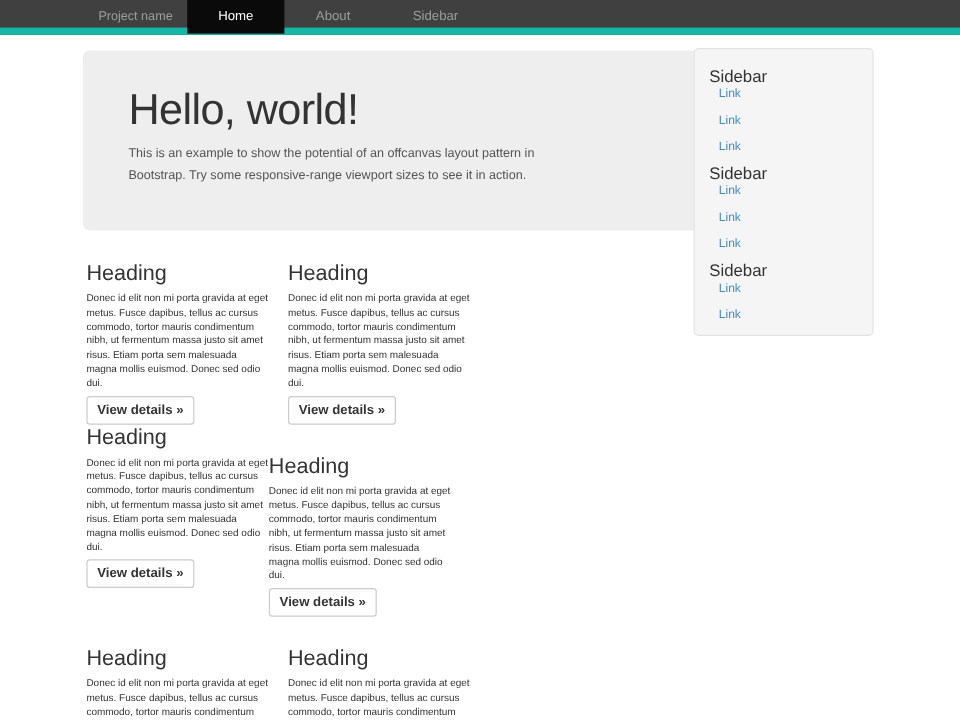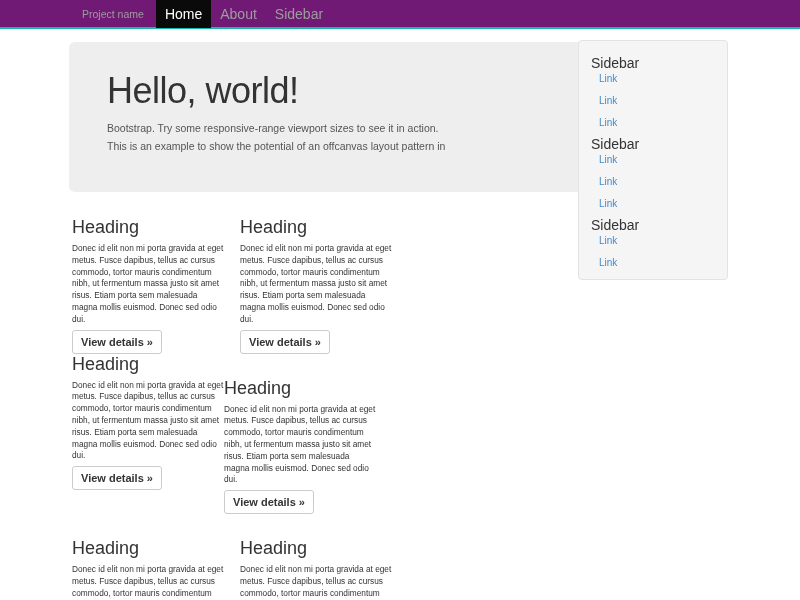--- a/index.html
+++ b/index.html
@@ -8,22 +8,22 @@
     width: 800px; height: 600px;
     background: #fff;
     font-family: "Liberation Sans", sans-serif;
     color: #333;
     overflow: hidden;
   }
 
   
   .navbar {
     height: 29px;
-    background: #701a75;
-    border-bottom: 2px solid #14b8a6;
+    background: #404040;
+    border-bottom: 6px solid #14b8a6;
   }
   .navbar-inner {
     width: 662px; margin: 0 auto;
     height: 100%;
     display: flex; align-items: stretch;
   }
   .brand {
     color: #9d9d9d;
     font-size: 10.5px;
     line-height: 28px;
@@ -31,23 +31,23 @@
     text-decoration: none;
     white-space: nowrap;
   }
   .nav-menu {
     display: flex; list-style: none;
     margin: 0; padding: 0;
   }
   .nav-menu li { display: block; }
   .nav-link {
     display: block;
-    padding: 0 9px;
+    padding: 0 26px;
     line-height: 28px;
-    font-size: 14px;
+    font-size: 11px;
     color: #9d9d9d;
     text-decoration: none;
     cursor: pointer;
   }
   .nav-link.active {
     background: #0a0a0a;
     color: #ffffff;
   }
 
   
@@ -162,22 +162,22 @@
   </div>
 </nav>
 
 <div class="container">
   <div class="row-top">
 
     <div class="main-col">
       <div class="jumbotron">
         <h1>Hello, world!</h1>
         <div class="lead" id="jumbo-lead">
+            <div>This is an example to show the potential of an offcanvas layout pattern in</div>
             <div>Bootstrap. Try some responsive-range viewport sizes to see it in action.</div>
-            <div>This is an example to show the potential of an offcanvas layout pattern in</div>
           </div>
       </div>
 
       <div class="cards" id="cards">
           <div class="card">
     <h2>Heading</h2>
     <p>Donec id elit non mi porta gravida at eget metus. Fusce dapibus, tellus ac cursus commodo, tortor mauris condimentum nibh, ut fermentum massa justo sit amet risus. Etiam porta sem malesuada magna mollis euismod. Donec sed odio dui.</p>
     <a class="btn-default" href="#">View details »</a>
   </div>
           <div class="card">

